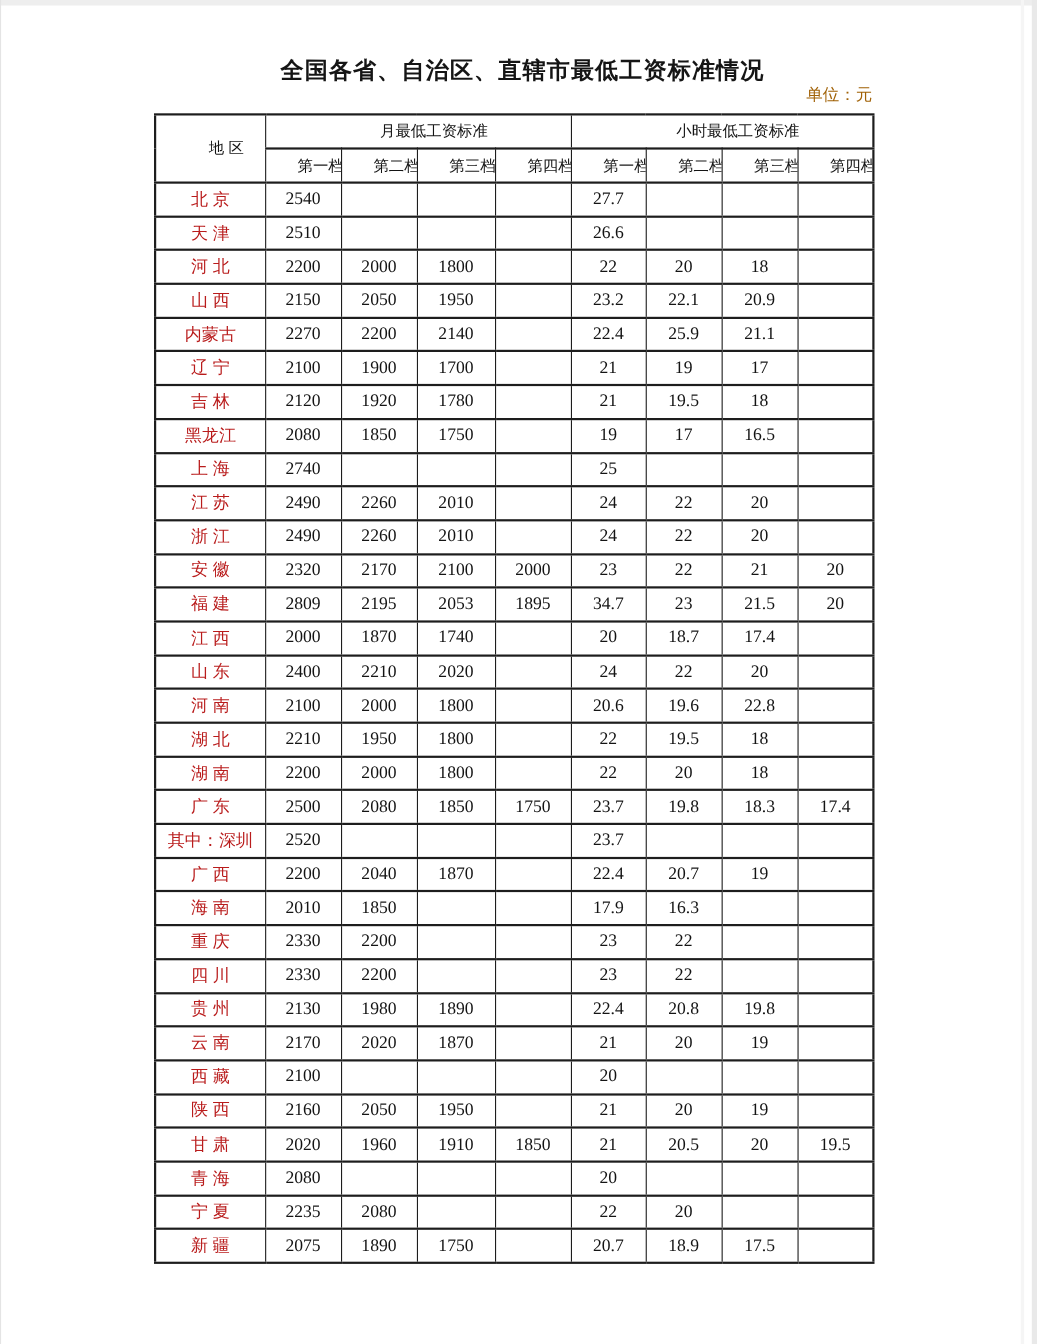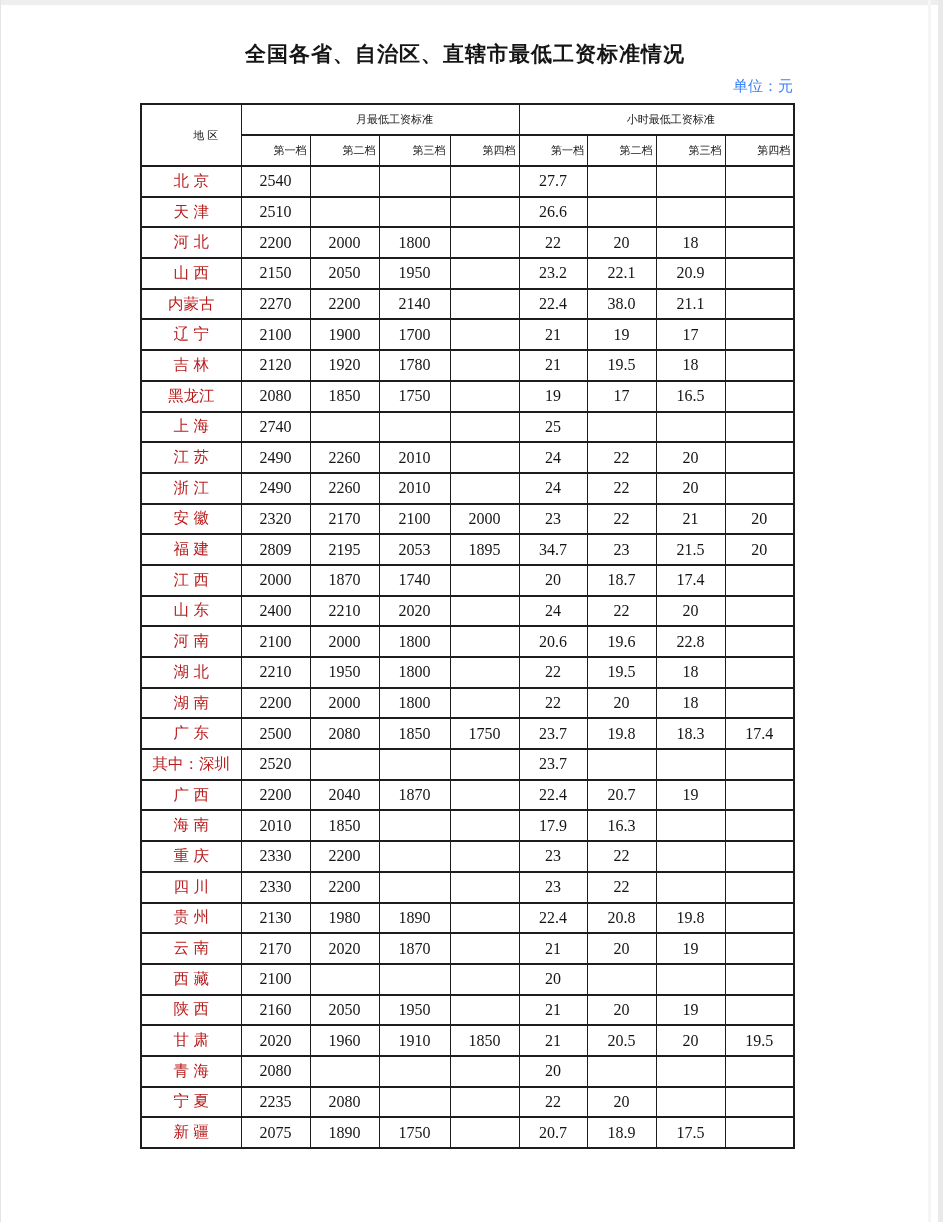--- a/index.html
+++ b/index.html
@@ -12,27 +12,27 @@
     font-family:"Liberation Sans","DejaVu Sans",sans-serif;
   }
   
   .edge-top    { position:absolute; top:0; left:0; width:943px; height:5px; background:#eeeeee; }
   .edge-left   { position:absolute; top:0; left:0; width:1px; height:1222px; background:#e4e4e4; }
   .edge-right-faint { position:absolute; top:0; left:928px; width:3px; height:1222px; background:#f5f5f5; }
   .edge-right  { position:absolute; top:0; right:0; width:5px; height:1222px; background:#e9e9e9; }
 
   .title {
     position:absolute; top:40px; left:0; width:930px;
-    margin:0; text-align:center;
+    margin:10px; text-align:center;
     font-size:21px; font-weight:600; letter-spacing:1px;
     color:#151515;
   }
   .unit {
     position:absolute; top:77px; left:493px; width:300px;
-    text-align:right; font-size:15px; color:#3b82f6;
+    text-align:right; font-size:15px; color:#a16207;
   }
 
   table.wage-table {
     position:absolute; left:140px; top:103px;
     width:653px;
     border-collapse:collapse;
     table-layout:fixed;
     border:2px solid #1d1d1d;
   }
   .wage-table th, .wage-table td {
@@ -40,21 +40,21 @@
     border-right:1px solid #1d1d1d;
     border-top:2px solid #1d1d1d;
     border-bottom:2px solid #1d1d1d;
     padding:0;
     text-align:center;
     vertical-align:middle;
     overflow:hidden;
     white-space:nowrap;
   }
   .wage-table thead tr { height:31px; }
-  .wage-table thead th { font-weight:normal; font-size:11px; color:#141414;padding-left:29px; }
+  .wage-table thead th { font-weight:normal; font-size:14px; color:#141414;padding-left:29px; }
   .wage-table tbody tr { height:30.69px; }
   td.region { font-size:15.5px; color:#b91c1c; }
   td.num {
     font-family:"Liberation Serif","DejaVu Serif",serif;
     font-size:16px; color:#141414;
   }
   .note {
     position:absolute; left:146px; top:1161px;
     font-size:15px; color:#151515;
     font-family:"Liberation Serif", sans-serif;
@@ -146,21 +146,21 @@
           <td class="num">20.9</td>
           <td class="num"></td>
         </tr>
         <tr>
           <td class="region">内蒙古</td>
           <td class="num">2270</td>
           <td class="num">2200</td>
           <td class="num">2140</td>
           <td class="num"></td>
           <td class="num">22.4</td>
-          <td class="num">38.0</td>
+          <td class="num">25.9</td>
           <td class="num">21.1</td>
           <td class="num"></td>
         </tr>
         <tr>
           <td class="region">辽 宁</td>
           <td class="num">2100</td>
           <td class="num">1900</td>
           <td class="num">1700</td>
           <td class="num"></td>
           <td class="num">21</td>

